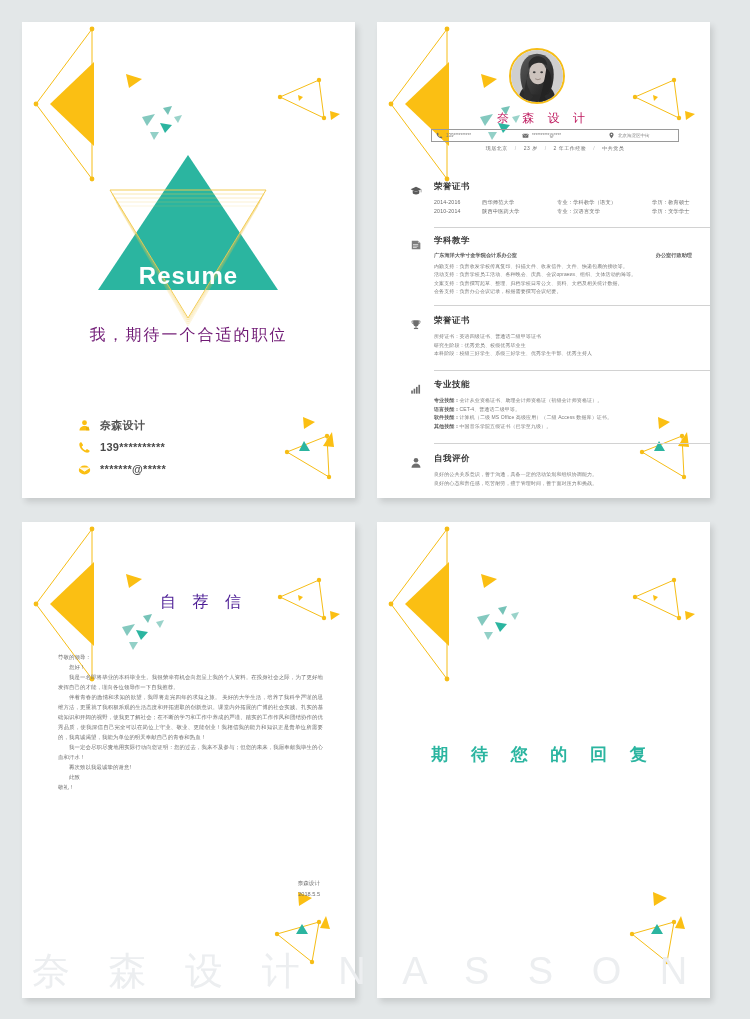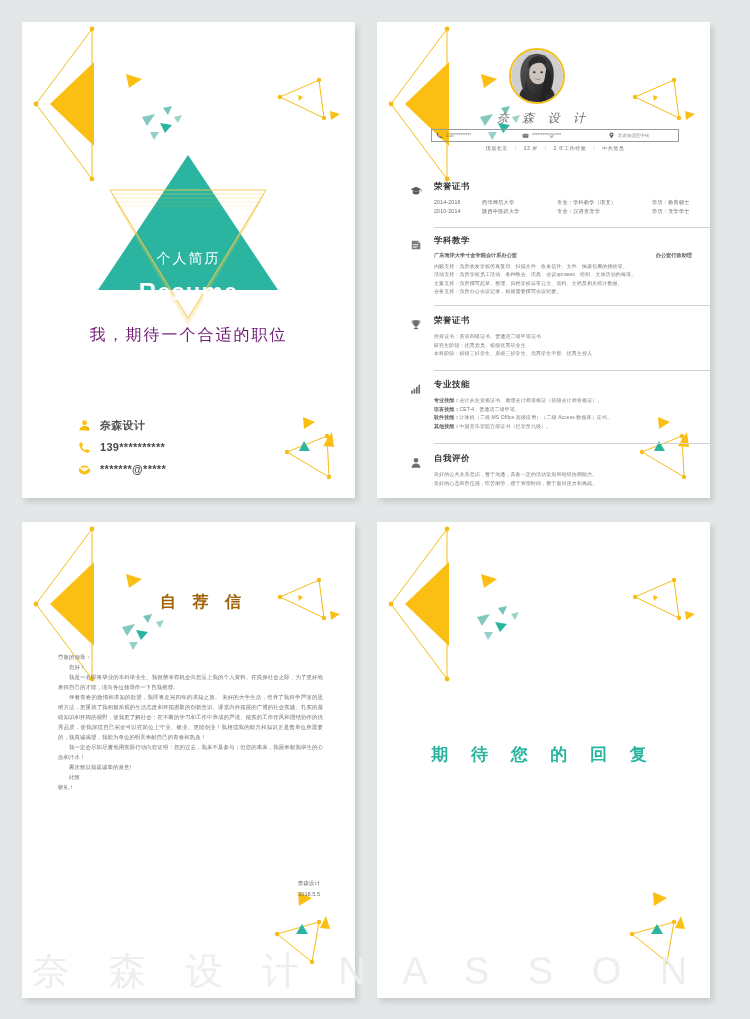--- a/index.html
+++ b/index.html
@@ -49,21 +49,21 @@
   .p1-val.name { font-size: 11px; color: #555; }
 
   
   .avatar {
     position: absolute; left: 509px; top: 48px; width: 56px; height: 56px;
     border-radius: 50%; border: 2px solid #f6bd16; overflow: hidden;
   }
   .avatar-img { width: 100%; height: 100%; display: block; }
   .p2-name {
     position: absolute; left: 377px; top: 110px; width: 333px;
-    text-align: center; font-size: 12px; color: #737373; letter-spacing: 5px; font-style: italic;
+    text-align: center; font-size: 12px; color: #be185d; letter-spacing: 5px;
   }
   .p2-contactbar {
     position: absolute; left: 431px; top: 129px; width: 248px; height: 13px;
     border: 1px solid #9a9a9a;
     display: flex; align-items: center;
   }
   .p2-cb-item { display: flex; align-items: center; font-size: 4.5px; color: #7d7d7d; }
   .p2-cb-item .ic { margin: 0 3px 0 4px; display: flex; align-items: center; }
   .p2-cb-1 { width: 86px; }
   .p2-cb-2 { width: 86px; }
@@ -90,21 +90,21 @@
   .job-head .right { margin-right: 18px; }
   .job-line { font-size: 5px; color: #7a7a7a; line-height: 8.4px; letter-spacing: .1px; }
 
   .plain-line { font-size: 5px; color: #7a7a7a; line-height: 8.6px; letter-spacing: .1px; }
   .skill-line { font-size: 5px; color: #7a7a7a; line-height: 8.6px; letter-spacing: .1px; }
   .skill-line b { color: #5c5c5c; }
 
   
   .p3-title {
     position: absolute; left: 160px; top: 592px;
-    font-size: 16px; font-weight: bold; color: #a16207; letter-spacing: 6px;
+    font-size: 16px; font-weight: normal; color: #4c1d95; letter-spacing: 6px;
   }
   .p3-letter { position: absolute; left: 58px; top: 652px; width: 265px; }
   .p3-p { font-size: 5.4px; color: #6f6f6f; line-height: 10px; text-align: justify; letter-spacing: .1px; }
   .p3-indent { text-indent: 11px; }
   .p3-sign {
     position: absolute; left: 200px; top: 878px; width: 120px; text-align: right;
   }
   .p3-sign div { font-size: 5.6px; color: #6f6f6f; line-height: 11px; }
 
   
@@ -173,21 +173,20 @@
         <circle cx="305" cy="414" r="2.2" fill="#f6bd16"></circle>
         <circle cx="307" cy="455" r="2.2" fill="#f6bd16"></circle>
         <polygon points="281,395 293,400 282,407" fill="#fbbf13"></polygon>
         <polygon points="301,424 310,410 312,425" fill="#fbbf13"></polygon>
         <polygon points="277,429 288,429 282,419" fill="#2bb5a0"></polygon>
       </g>
     </svg>
 
     <div class="p1-title-wrap">
       <div class="p1-title-text">
-        <div class="p1-title-cn">个人简历</div>
         <div class="p1-title-en">Resume</div>
       </div>
     </div>
     <div class="p1-tagline">我，期待一个合适的职位</div>
 
     <div class="p1-contact">
       <div class="p1-row">
         <span class="p1-ico">
           <svg width="13" height="13" viewBox="0 0 16 16">
               <circle cx="8" cy="4.6" r="3" fill="#fbbf13"></circle>

